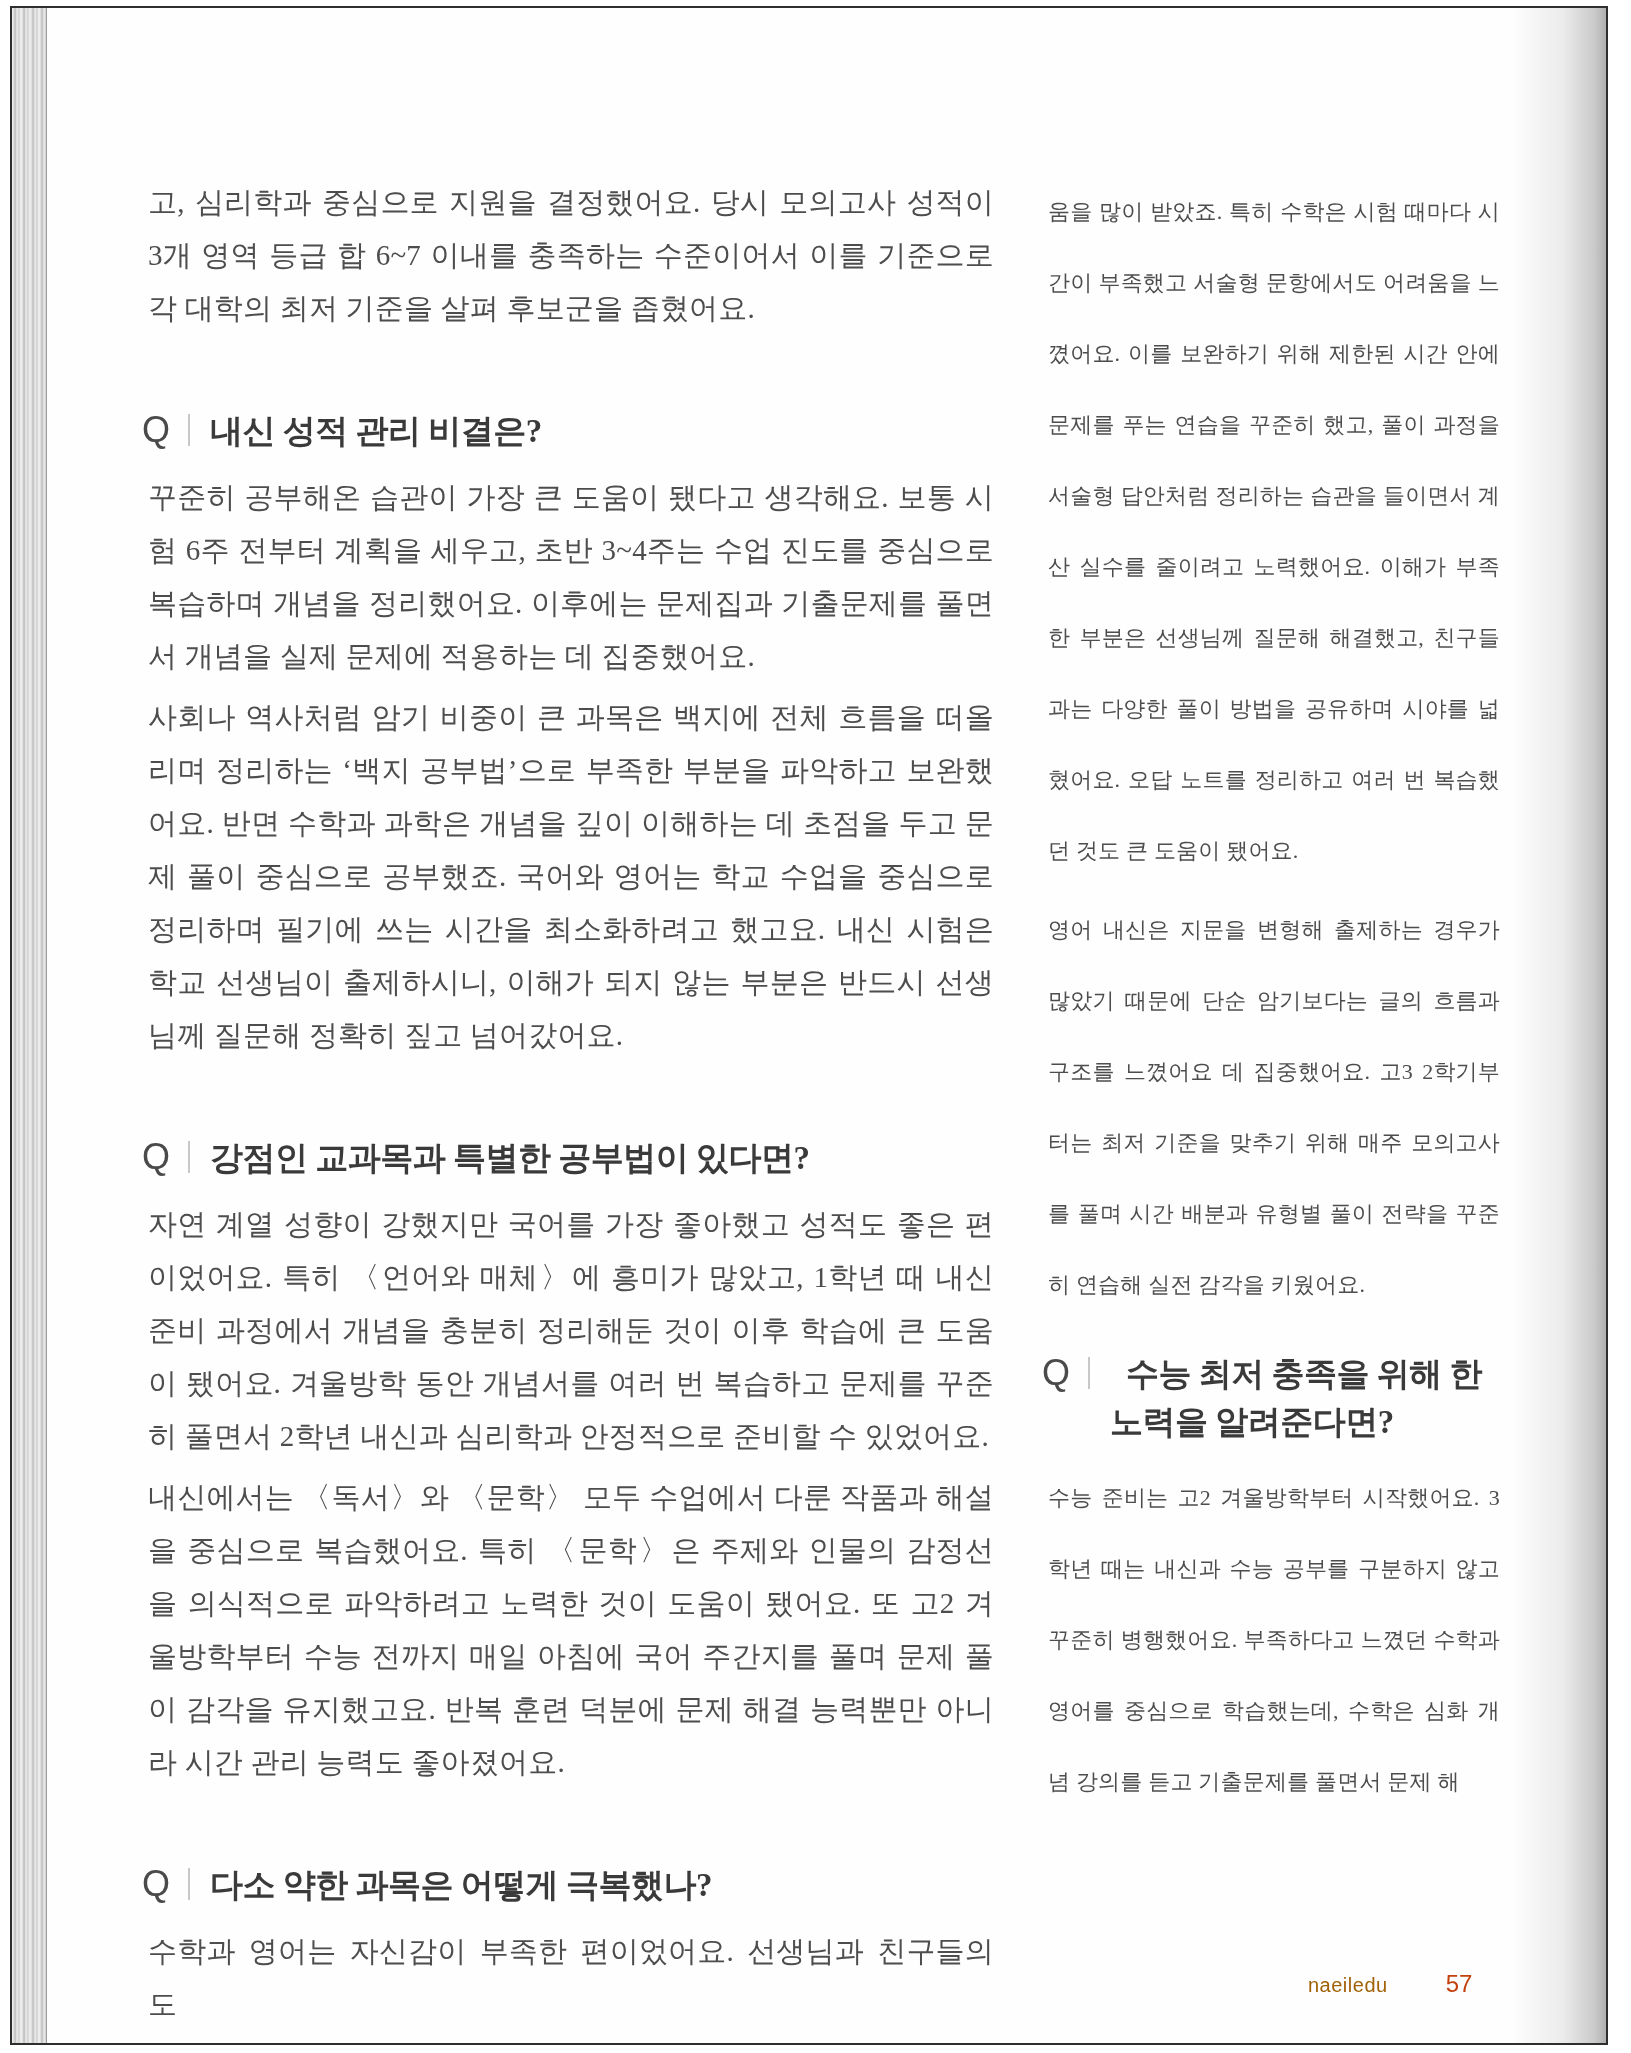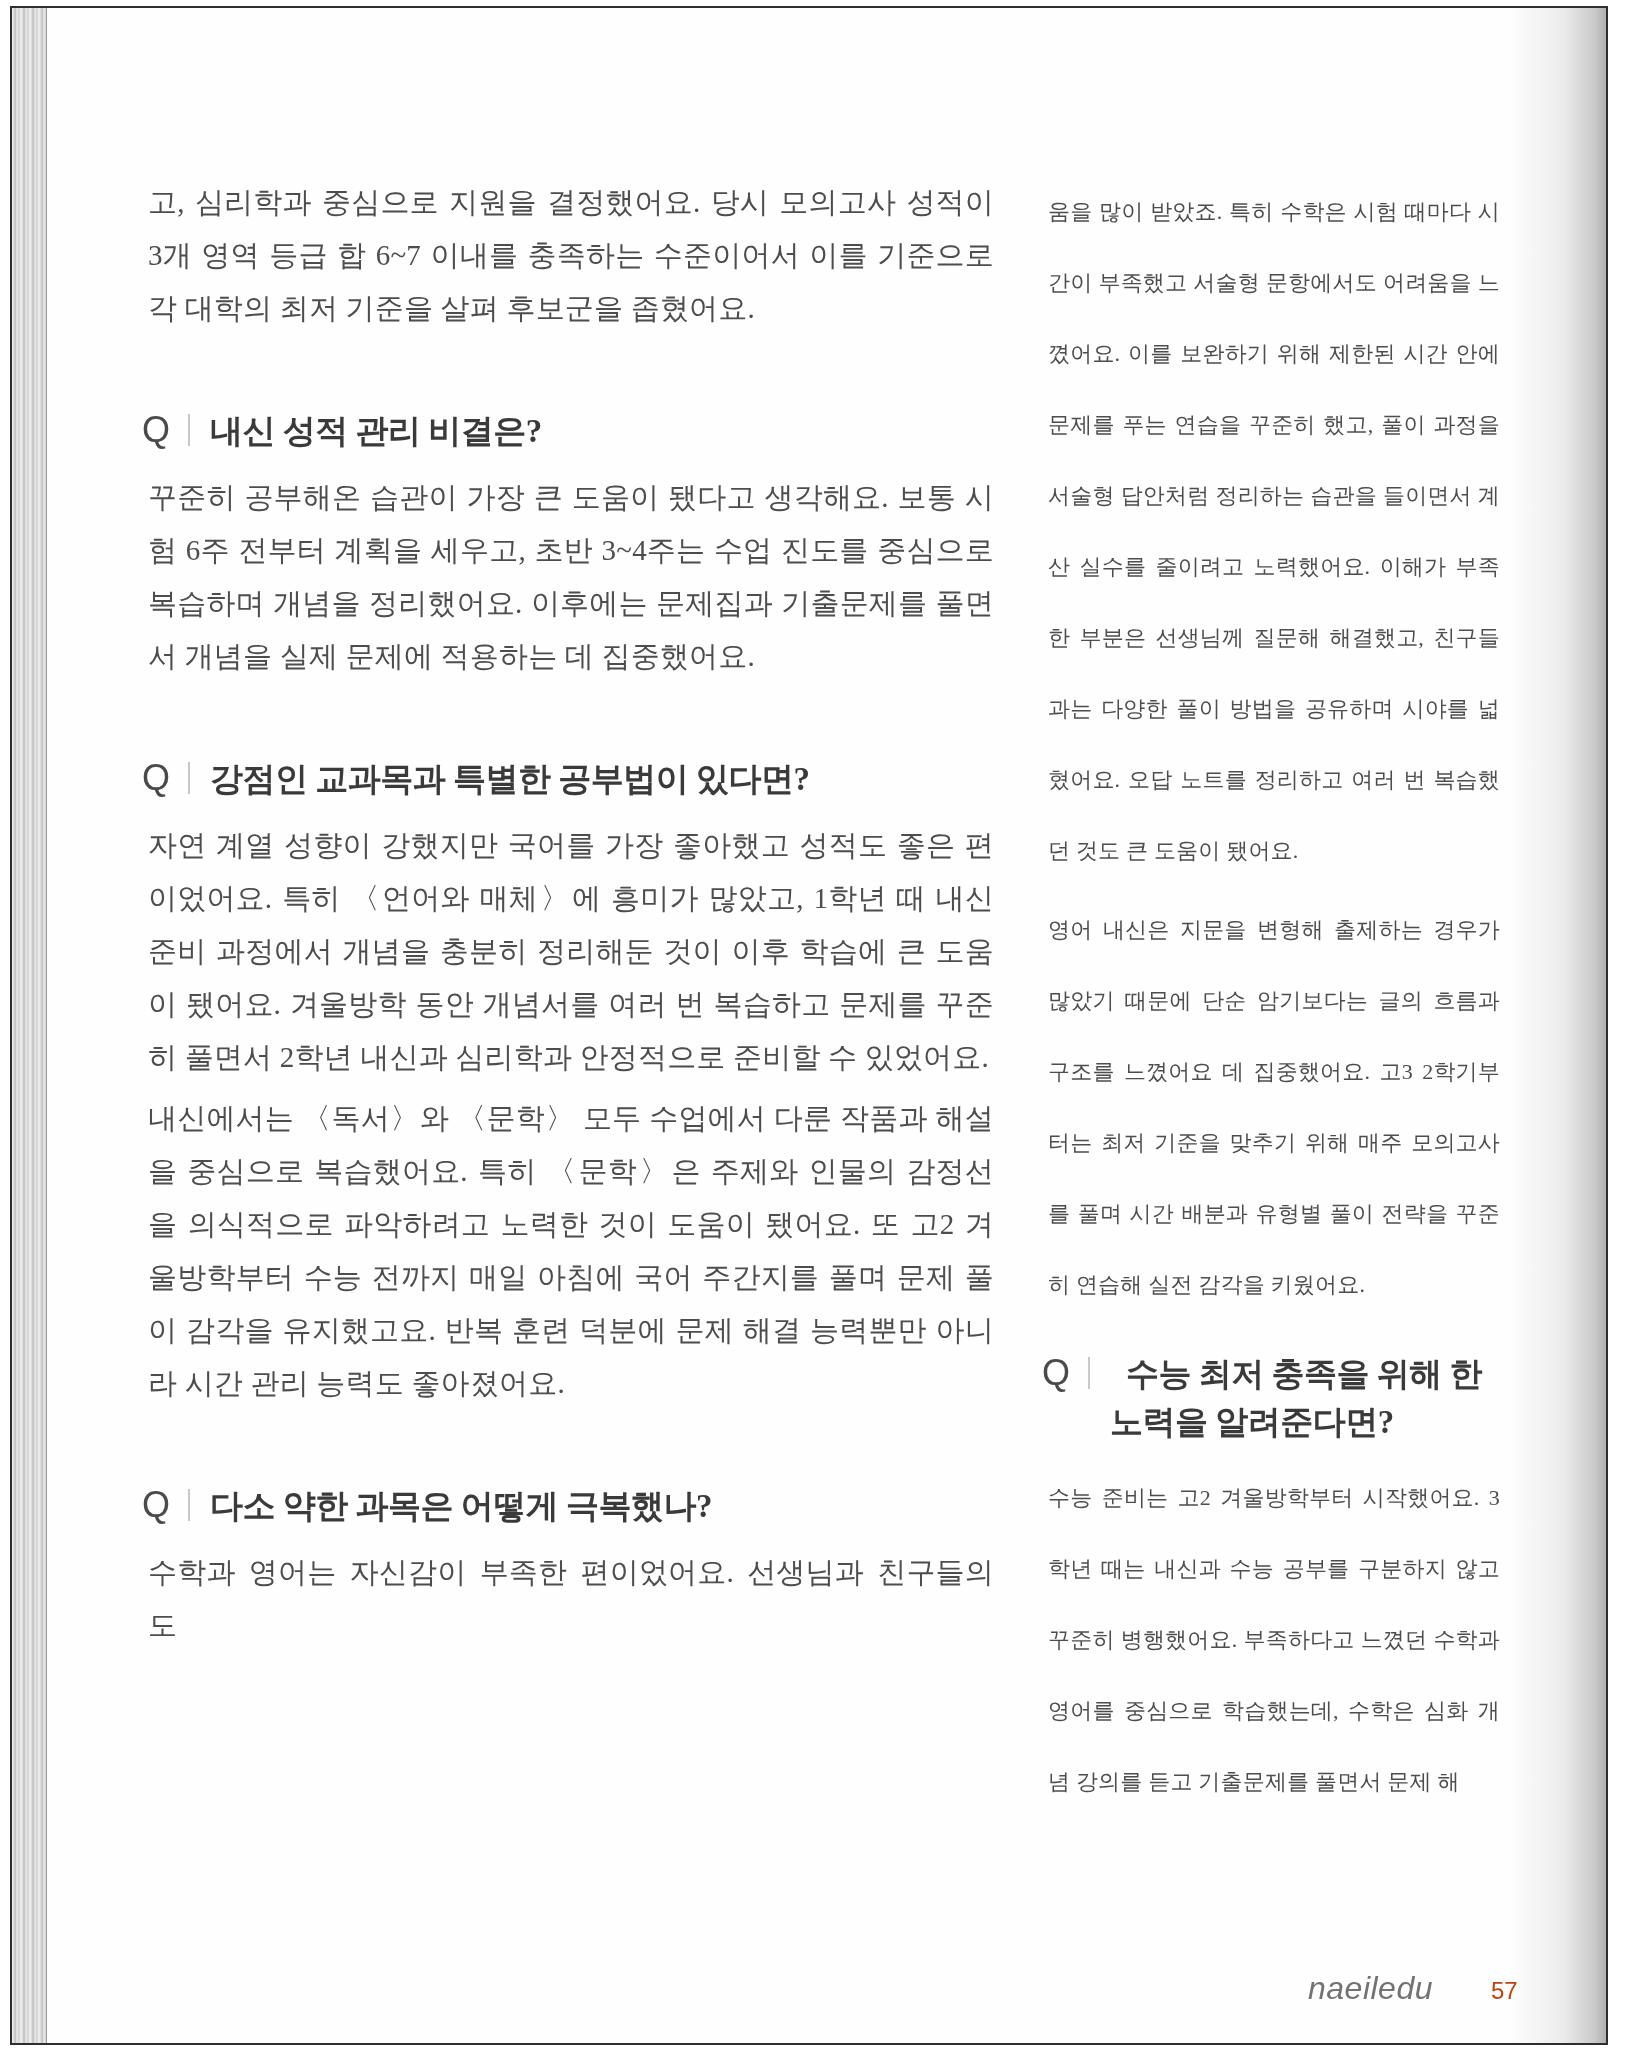--- a/index.html
+++ b/index.html
@@ -84,38 +84,39 @@
   .qtitle-stack .l2 { display: block; text-align: left; }
 
   .footer {
     position: absolute;
     left: 1296px; top: 1962px;
     display: flex;
     align-items: baseline;
     gap: 58px;
     font-family: "Liberation Sans", "DejaVu Sans", sans-serif;
   }
-  .brand   { font-size: 32px; color: #737373; letter-spacing: 0.5px; font-style: italic; }
+  .brand   { font-size: 20px; color: #a16207; letter-spacing: 0.5px; }
   .pagenum { font-size: 24px; color: #c2410c; }
 </style>
 </head>
 <body>
 
 <div class="scan">
   <div class="spine"></div>
 
   <div class="col col-left">
     <p class="body">고, 심리학과 중심으로 지원을 결정했어요. 당시 모의고사 성적이 3개 영역 등급 합 6~7 이내를 충족하는 수준이어서 이를 기준으로 각 대학의 최저 기준을 살펴 후보군을 좁혔어요.</p>
 
     <div class="qhead">
       <span class="q">Q</span>
       <span class="qbar"></span>
       <span class="qtitle">내신 성적 관리 비결은?</span>
     </div>
     <p class="body">꾸준히 공부해온 습관이 가장 큰 도움이 됐다고 생각해요. 보통 시험 6주 전부터 계획을 세우고, 초반 3~4주는 수업 진도를 중심으로 복습하며 개념을 정리했어요. 이후에는 문제집과 기출문제를 풀면서 개념을 실제 문제에 적용하는 데 집중했어요.</p>
+    <p class="body">사회나 역사처럼 암기 비중이 큰 과목은 백지에 전체 흐름을 떠올리며 정리하는 ‘백지 공부법’으로 부족한 부분을 파악하고 보완했어요. 반면 수학과 과학은 개념을 깊이 이해하는 데 초점을 두고 문제 풀이 중심으로 공부했죠. 국어와 영어는 학교 수업을 중심으로 정리하며 필기에 쓰는 시간을 최소화하려고 했고요. 내신 시험은 학교 선생님이 출제하시니, 이해가 되지 않는 부분은 반드시 선생님께 질문해 정확히 짚고 넘어갔어요.</p>
 
     <div class="qhead">
       <span class="q">Q</span>
       <span class="qbar"></span>
       <span class="qtitle">강점인 교과목과 특별한 공부법이 있다면?</span>
     </div>
     <p class="body">자연 계열 성향이 강했지만 국어를 가장 좋아했고 성적도 좋은 편이었어요. 특히 〈언어와 매체〉에 흥미가 많았고, 1학년 때 내신 준비 과정에서 개념을 충분히 정리해둔 것이 이후 학습에 큰 도움이 됐어요. 겨울방학 동안 개념서를 여러 번 복습하고 문제를 꾸준히 풀면서 2학년 내신과 심리학과 안정적으로 준비할 수 있었어요.</p>
     <p class="body">내신에서는 〈독서〉와 〈문학〉 모두 수업에서 다룬 작품과 해설을 중심으로 복습했어요. 특히 〈문학〉은 주제와 인물의 감정선을 의식적으로 파악하려고 노력한 것이 도움이 됐어요. 또 고2 겨울방학부터 수능 전까지 매일 아침에 국어 주간지를 풀며 문제 풀이 감각을 유지했고요. 반복 훈련 덕분에 문제 해결 능력뿐만 아니라 시간 관리 능력도 좋아졌어요.</p>
 
     <div class="qhead">

